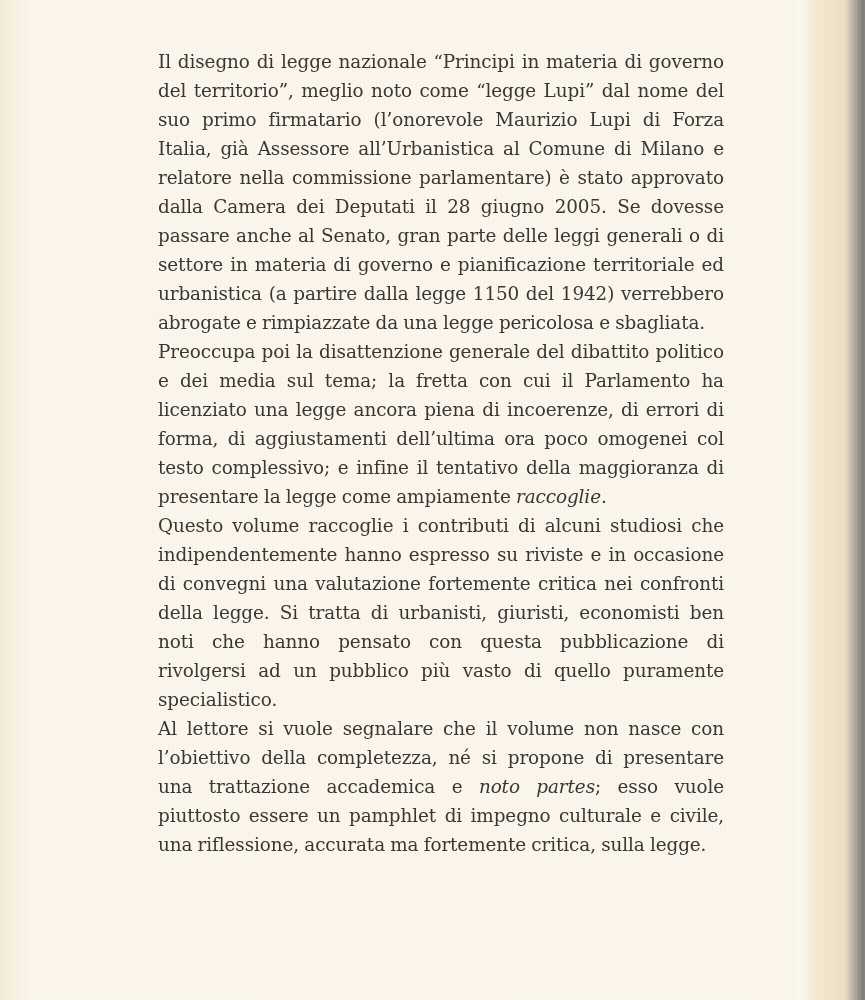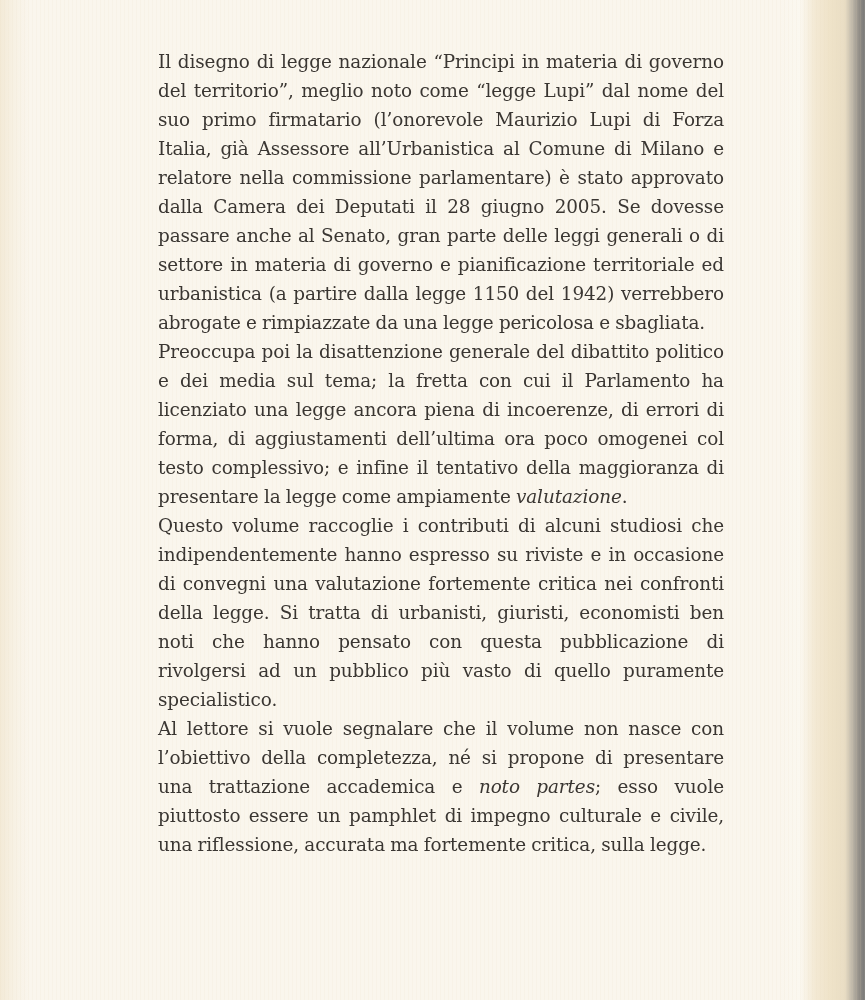--- a/index.html
+++ b/index.html
@@ -56,21 +56,21 @@
   </style>
 </head>
 <body>
 
 <div class="page">
   <div class="text-block">
     <p>
       <span>Il disegno di legge nazionale “Principi in materia di governo del territorio”, meglio noto come “legge Lupi” dal nome del suo primo firmatario (l’onorevole Maurizio Lupi di Forza Italia, già Assessore all’Urbanistica al Comune di Milano e relatore nella commissione parlamentare) è stato approvato dalla Camera dei Deputati il 28 giugno 2005. Se dovesse passare anche al Senato, gran parte delle leggi generali o di settore in materia di governo e pianificazione territoriale ed urbanistica (a partire dalla legge 1150 del 1942) verrebbero abrogate e rimpiazzate da una legge pericolosa e sbagliata.</span>
     </p>
     <p>
-      <span>Preoccupa poi la disattenzione generale del dibattito politico e dei media sul tema; la fretta con cui il Parlamento ha licenziato una legge ancora piena di incoerenze, di errori di forma, di aggiustamenti dell’ultima ora poco omogenei col testo complessivo; e infine il tentativo della maggioranza di presentare la legge come ampiamente </span><em>valutazione</em><span>.</span>
+      <span>Preoccupa poi la disattenzione generale del dibattito politico e dei media sul tema; la fretta con cui il Parlamento ha licenziato una legge ancora piena di incoerenze, di errori di forma, di aggiustamenti dell’ultima ora poco omogenei col testo complessivo; e infine il tentativo della maggioranza di presentare la legge come ampiamente </span><em>raccoglie</em><span>.</span>
     </p>
     <p>
       <span>Questo volume raccoglie i contributi di alcuni studiosi che indipendentemente hanno espresso su riviste e in occasione di convegni una valutazione fortemente critica nei confronti della legge. Si tratta di urbanisti, giuristi, economisti ben noti che hanno pensato con questa pubblicazione di rivolgersi ad un pubblico più vasto di quello puramente specialistico.</span>
     </p>
     <p>
       <span>Al lettore si vuole segnalare che il volume non nasce con l’obiettivo della completezza, né si propone di presentare una trattazione accademica e </span><em>noto partes</em><span>; esso vuole piuttosto essere un pamphlet di impegno culturale e civile, una riflessione, accurata ma fortemente critica, sulla legge.</span>
     </p>
   </div>
 </div>
 

